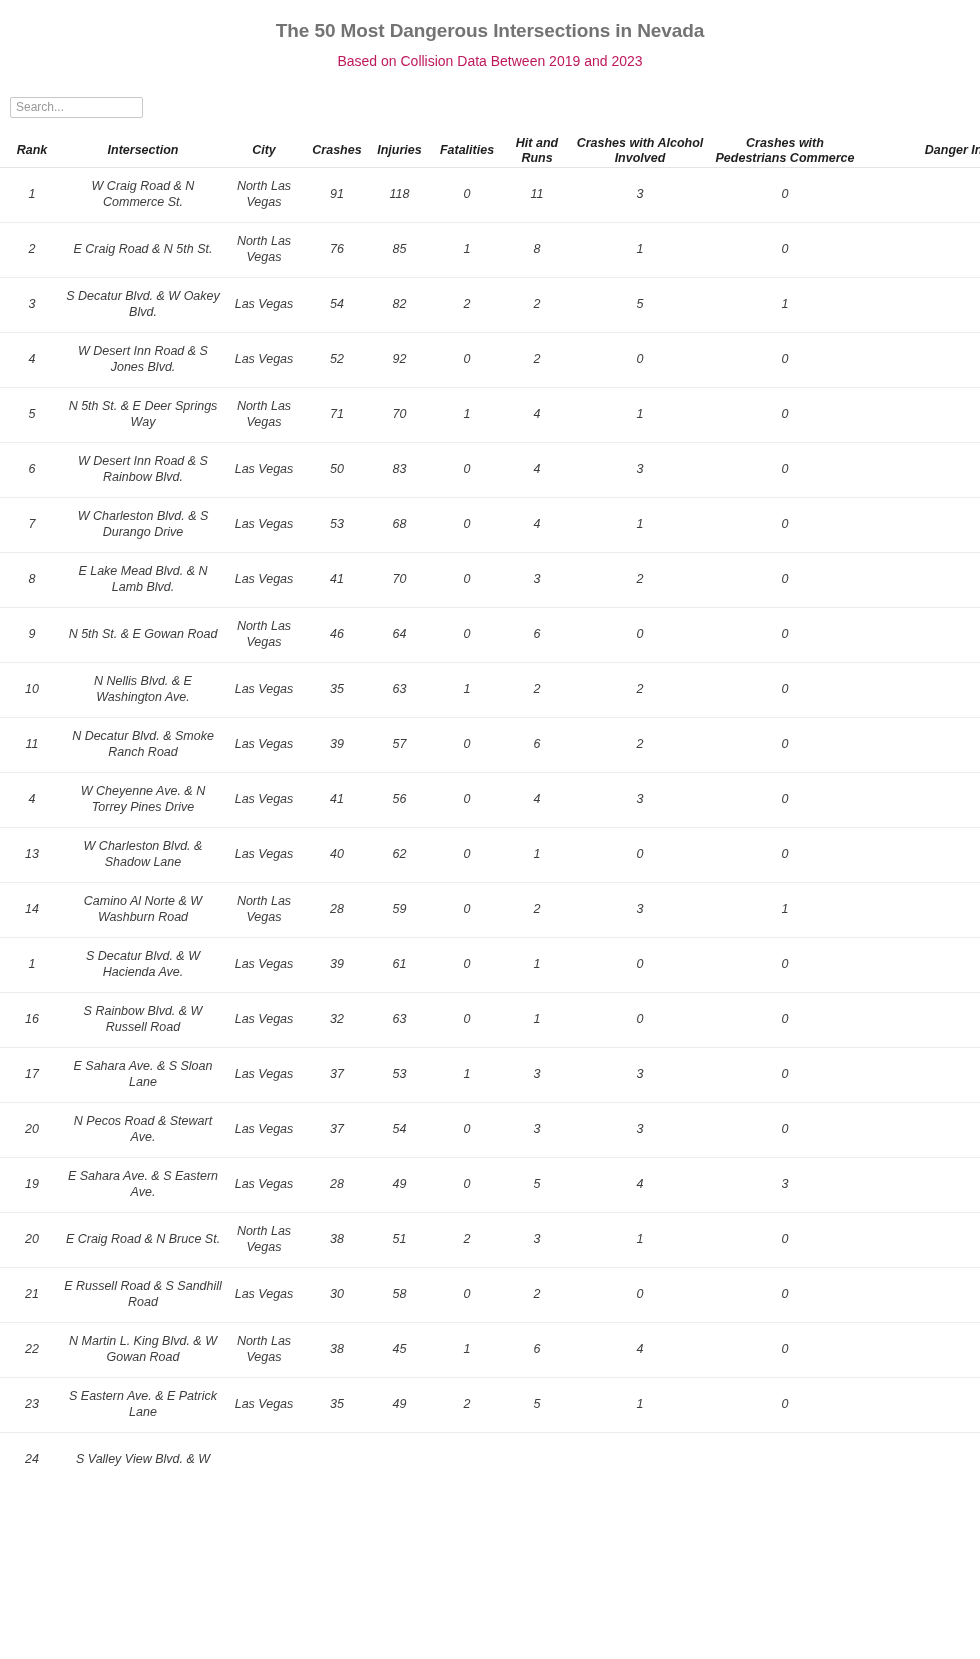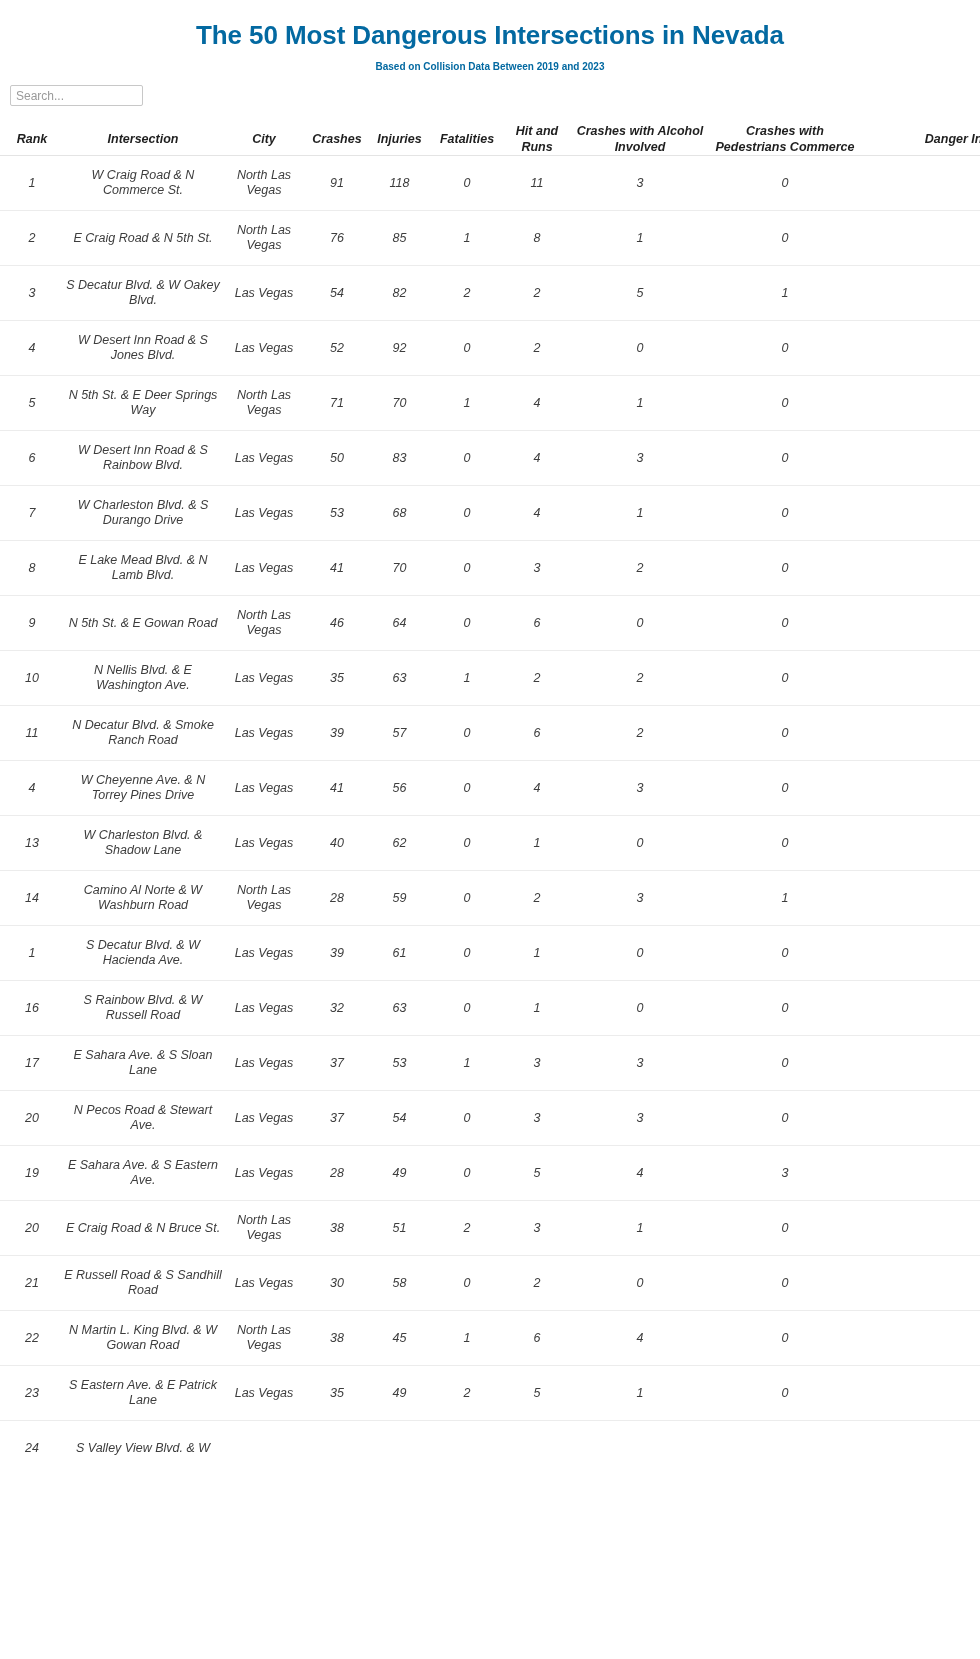--- a/index.html
+++ b/index.html
@@ -24,38 +24,38 @@
     overflow: hidden;
     box-sizing: border-box;
   }
 
   
   .title-block {
     padding-top: 20px;
     text-align: center;
   }
   .main-title {
-    font-size: 26px;
+    font-size: 19px;
     font-weight: bold;
-    color: #0369a1;
+    color: #737373;
     letter-spacing: -0.1px;
     line-height: 1.2;
     margin: 0;
   }
   .sub-title {
-    font-size: 10px;
-    font-weight: bold;
-    color: #0369a1;
+    font-size: 14px;
+    font-weight: normal;
+    color: #be185d;
     line-height: 1.2;
     margin: 10px 0 0 0;
   }
 
   
   .search-wrap {
-    margin-top: 12px;
+    margin-top: 27px;
     padding-left: 10px;
   }
   .search-input {
     width: 133px;
     height: 21px;
     box-sizing: border-box;
     border: 1px solid #c8c8c8;
     border-radius: 2px;
     background: #fff;
     font-family: "Liberation Sans", "DejaVu Sans", sans-serif;

